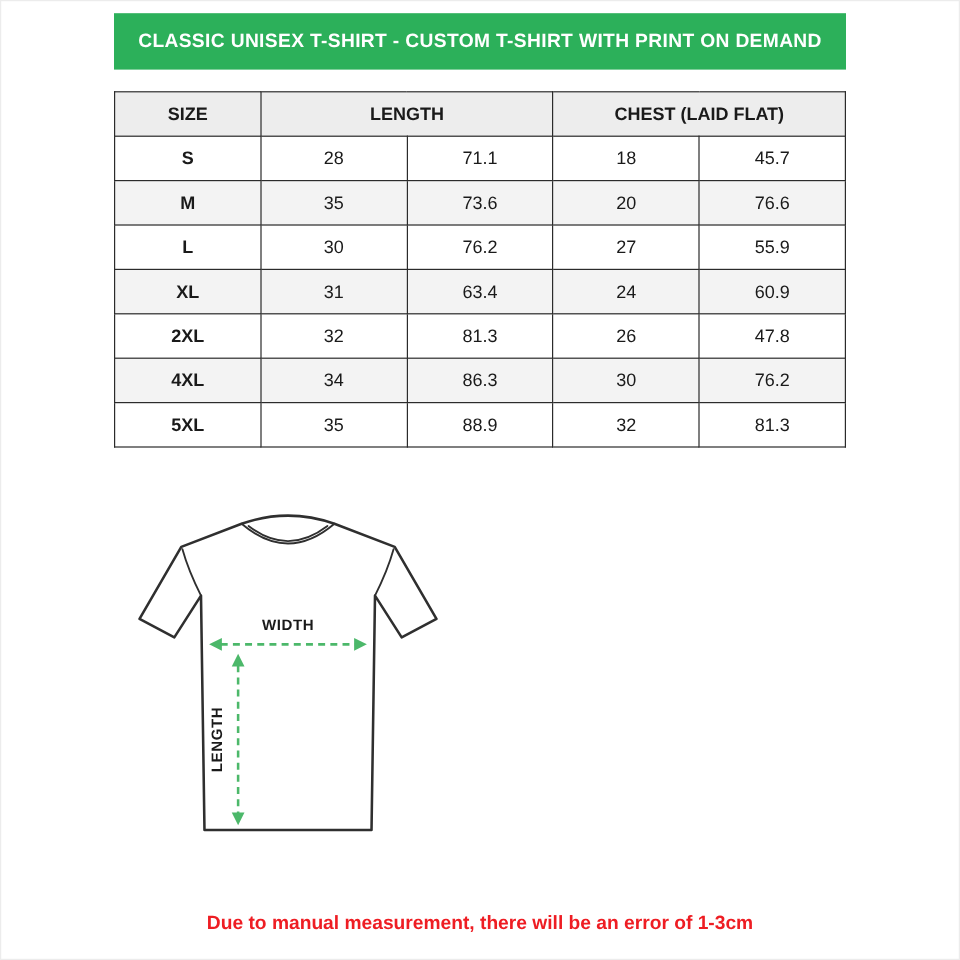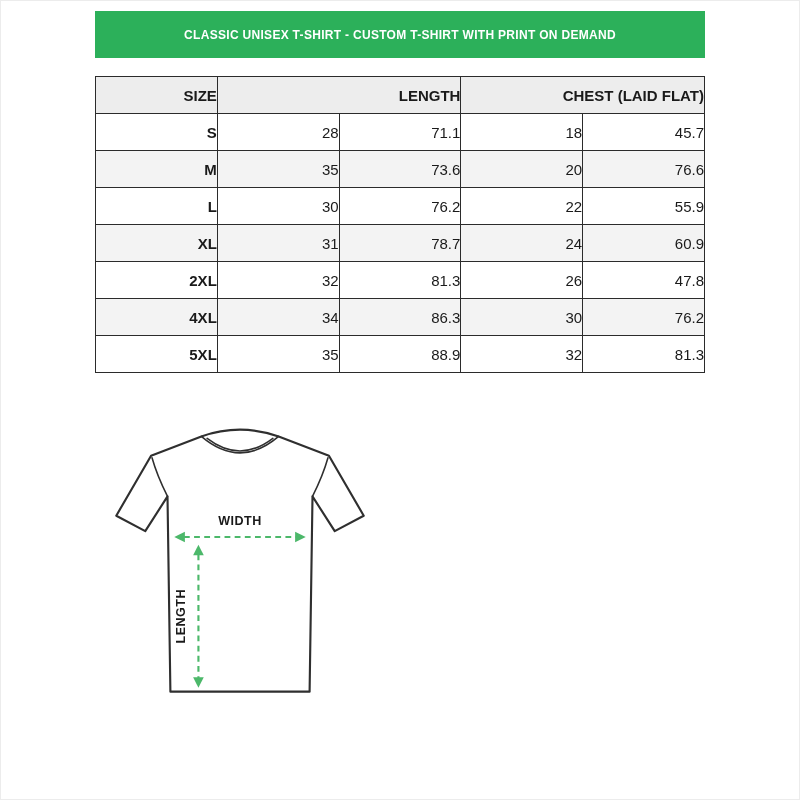--- a/index.html
+++ b/index.html
@@ -21,34 +21,34 @@
     width:610px;
     margin:0 auto;
     padding-top:10px;
   }
   .banner{
     height:47px;
     background:var(--banner-green);
     display:flex;align-items:center;justify-content:center;
     color:#ffffff;
     font-weight:bold;
-    font-size:12px;
+    font-size:16px;
     letter-spacing:0.3px;
     text-align:center;
   }
   .size-table{
     width:100%;
     margin-top:18px;
     border-collapse:collapse;
     table-layout:fixed;
   }
   .size-table th,.size-table td{
     border:1px solid #2b2b2b;
     height:37px;
-    text-align:right;
+    text-align:center;
     vertical-align:middle;
     font-size:15px;
   }
   .size-table thead th{
     background:#ededed;
     font-weight:bold;
   }
   .size-table td{font-weight:normal;}
   .size-table td.size-col{font-weight:bold;}
   .size-table tbody tr:nth-child(even){background:#f3f3f3;}
@@ -131,27 +131,27 @@
             <td class="size-col">M</td>
             <td>35</td>
             <td>73.6</td>
             <td>20</td>
             <td>76.6</td>
           </tr>
           <tr>
             <td class="size-col">L</td>
             <td>30</td>
             <td>76.2</td>
-            <td>22</td>
+            <td>27</td>
             <td>55.9</td>
           </tr>
           <tr>
             <td class="size-col">XL</td>
             <td>31</td>
-            <td>78.7</td>
+            <td>63.4</td>
             <td>24</td>
             <td>60.9</td>
           </tr>
           <tr>
             <td class="size-col">2XL</td>
             <td>32</td>
             <td>81.3</td>
             <td>26</td>
             <td>47.8</td>
           </tr>
@@ -208,13 +208,14 @@
           <line class="arrow-line" x1="107" y1="144" x2="107" y2="272"></line>
           <polygon class="arrow-head" points="107,134 101.5,145 112.5,145"></polygon>
           <polygon class="arrow-head" points="107,282 101.5,271 112.5,271"></polygon>
         </g>
         <text class="measure-label" x="93" y="208" text-anchor="middle" transform="rotate(-90 93 208)">LENGTH</text>
       </svg>
     </div>
 
   </div>
 
+  <div class="footer-note">Due to manual measurement, there will be an error of 1-3cm</div>
 </div>
 
 </body></html>

